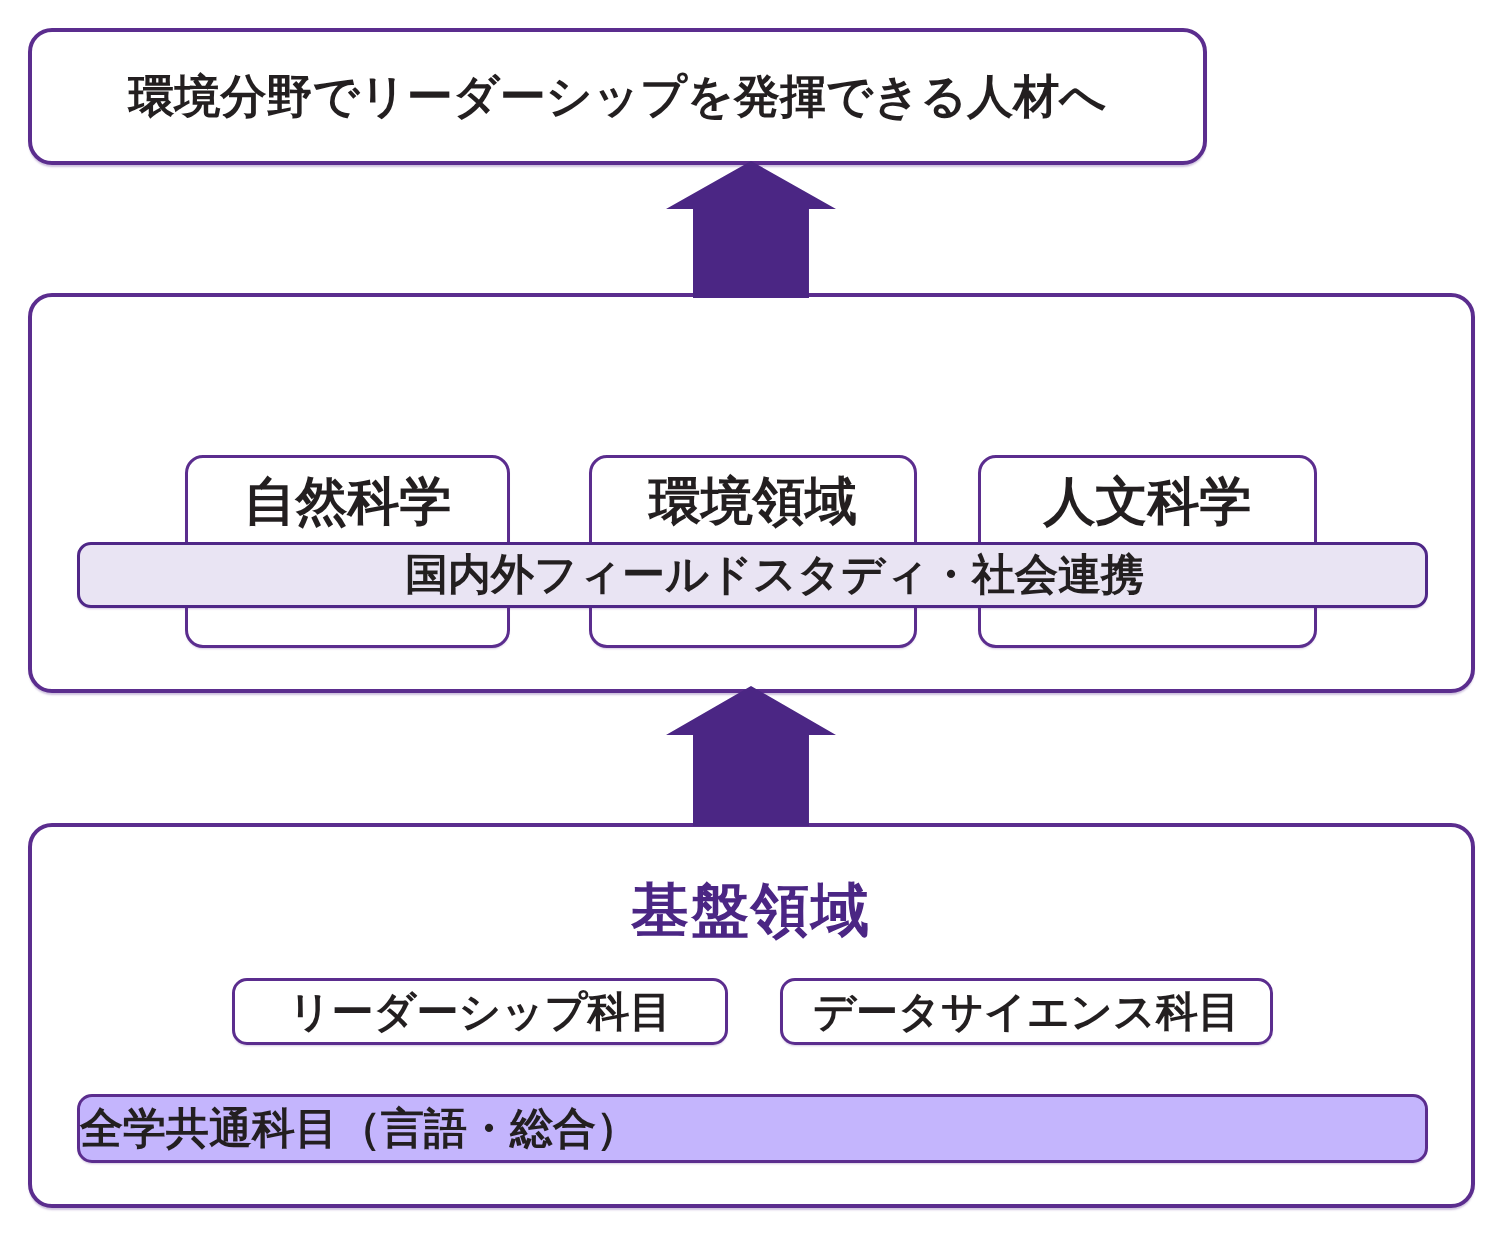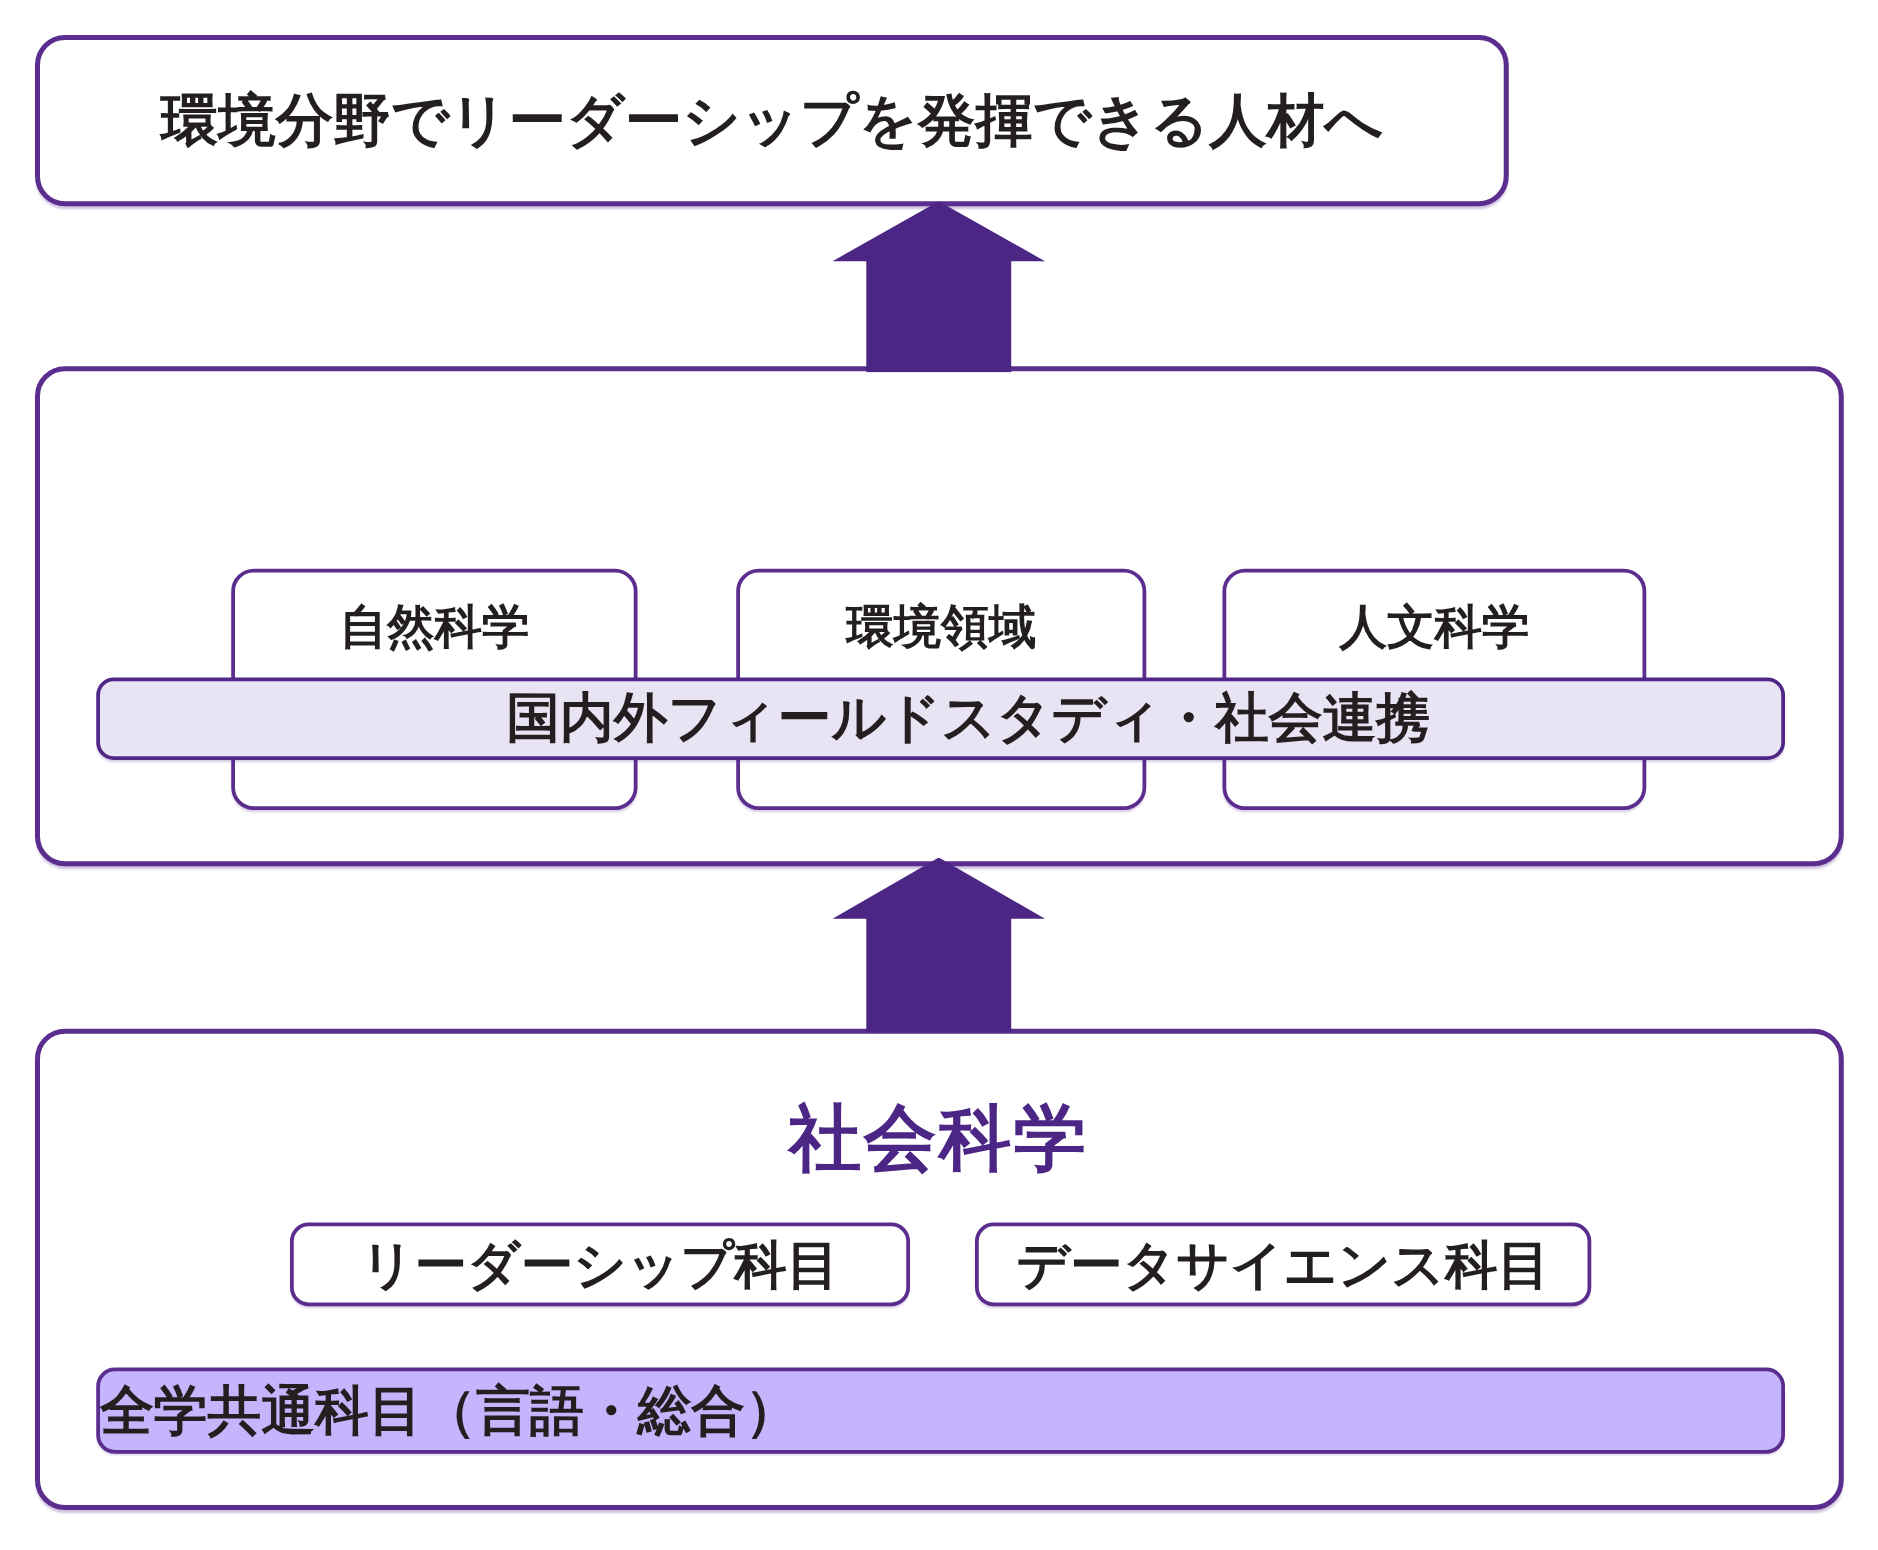--- a/index.html
+++ b/index.html
@@ -29,21 +29,21 @@
   .base-title { top:872px; }
   .sci-box {
     position:absolute; box-sizing:border-box; background:#ffffff;
     border:3px solid #5b2d8e; border-radius:18px;
     top:455px; height:193px; z-index:1;
     box-shadow:0 2px 2px -1px rgba(91,45,142,0.25);
   }
   .sci-box .sci-label {
     position:absolute; top:0; left:0; right:0; height:87px;
     display:flex; align-items:center; justify-content:center;
-    font-size:38px; font-weight:800;
+    font-size:52px; font-weight:800;
   }
   .sci-1 { left:185px; width:325px; }
   .sci-2 { left:589px; width:328px; }
   .sci-3 { left:978px; width:339px; }
   .band {
     position:absolute; box-sizing:border-box;
     left:77px; top:542px; width:1351px; height:66px;
     background:#e9e4f3; border:3px solid #4f2787; border-radius:14px;
     display:flex; align-items:center; justify-content:center;
     font-size:43px; font-weight:800; z-index:3;
@@ -98,21 +98,21 @@
     <div class="sci-label">人文科学</div>
   </div>
 
   <div class="band">
     <span>国内外フィールドスタディ・社会連携</span>
   </div>
 
   <div class="up-arrow arrow-2"></div>
 
   <div class="outer-box bot-box"></div>
-  <div class="section-title base-title">社会科学</div>
+  <div class="section-title base-title">基盤領域</div>
 
   <div class="subj-box subj-1">
     <span>リーダーシップ科目</span>
   </div>
   <div class="subj-box subj-2">
     <span>データサイエンス科目</span>
   </div>
 
   <div class="wide-box">
     <span>全学共通科目（言語・総合）</span>

